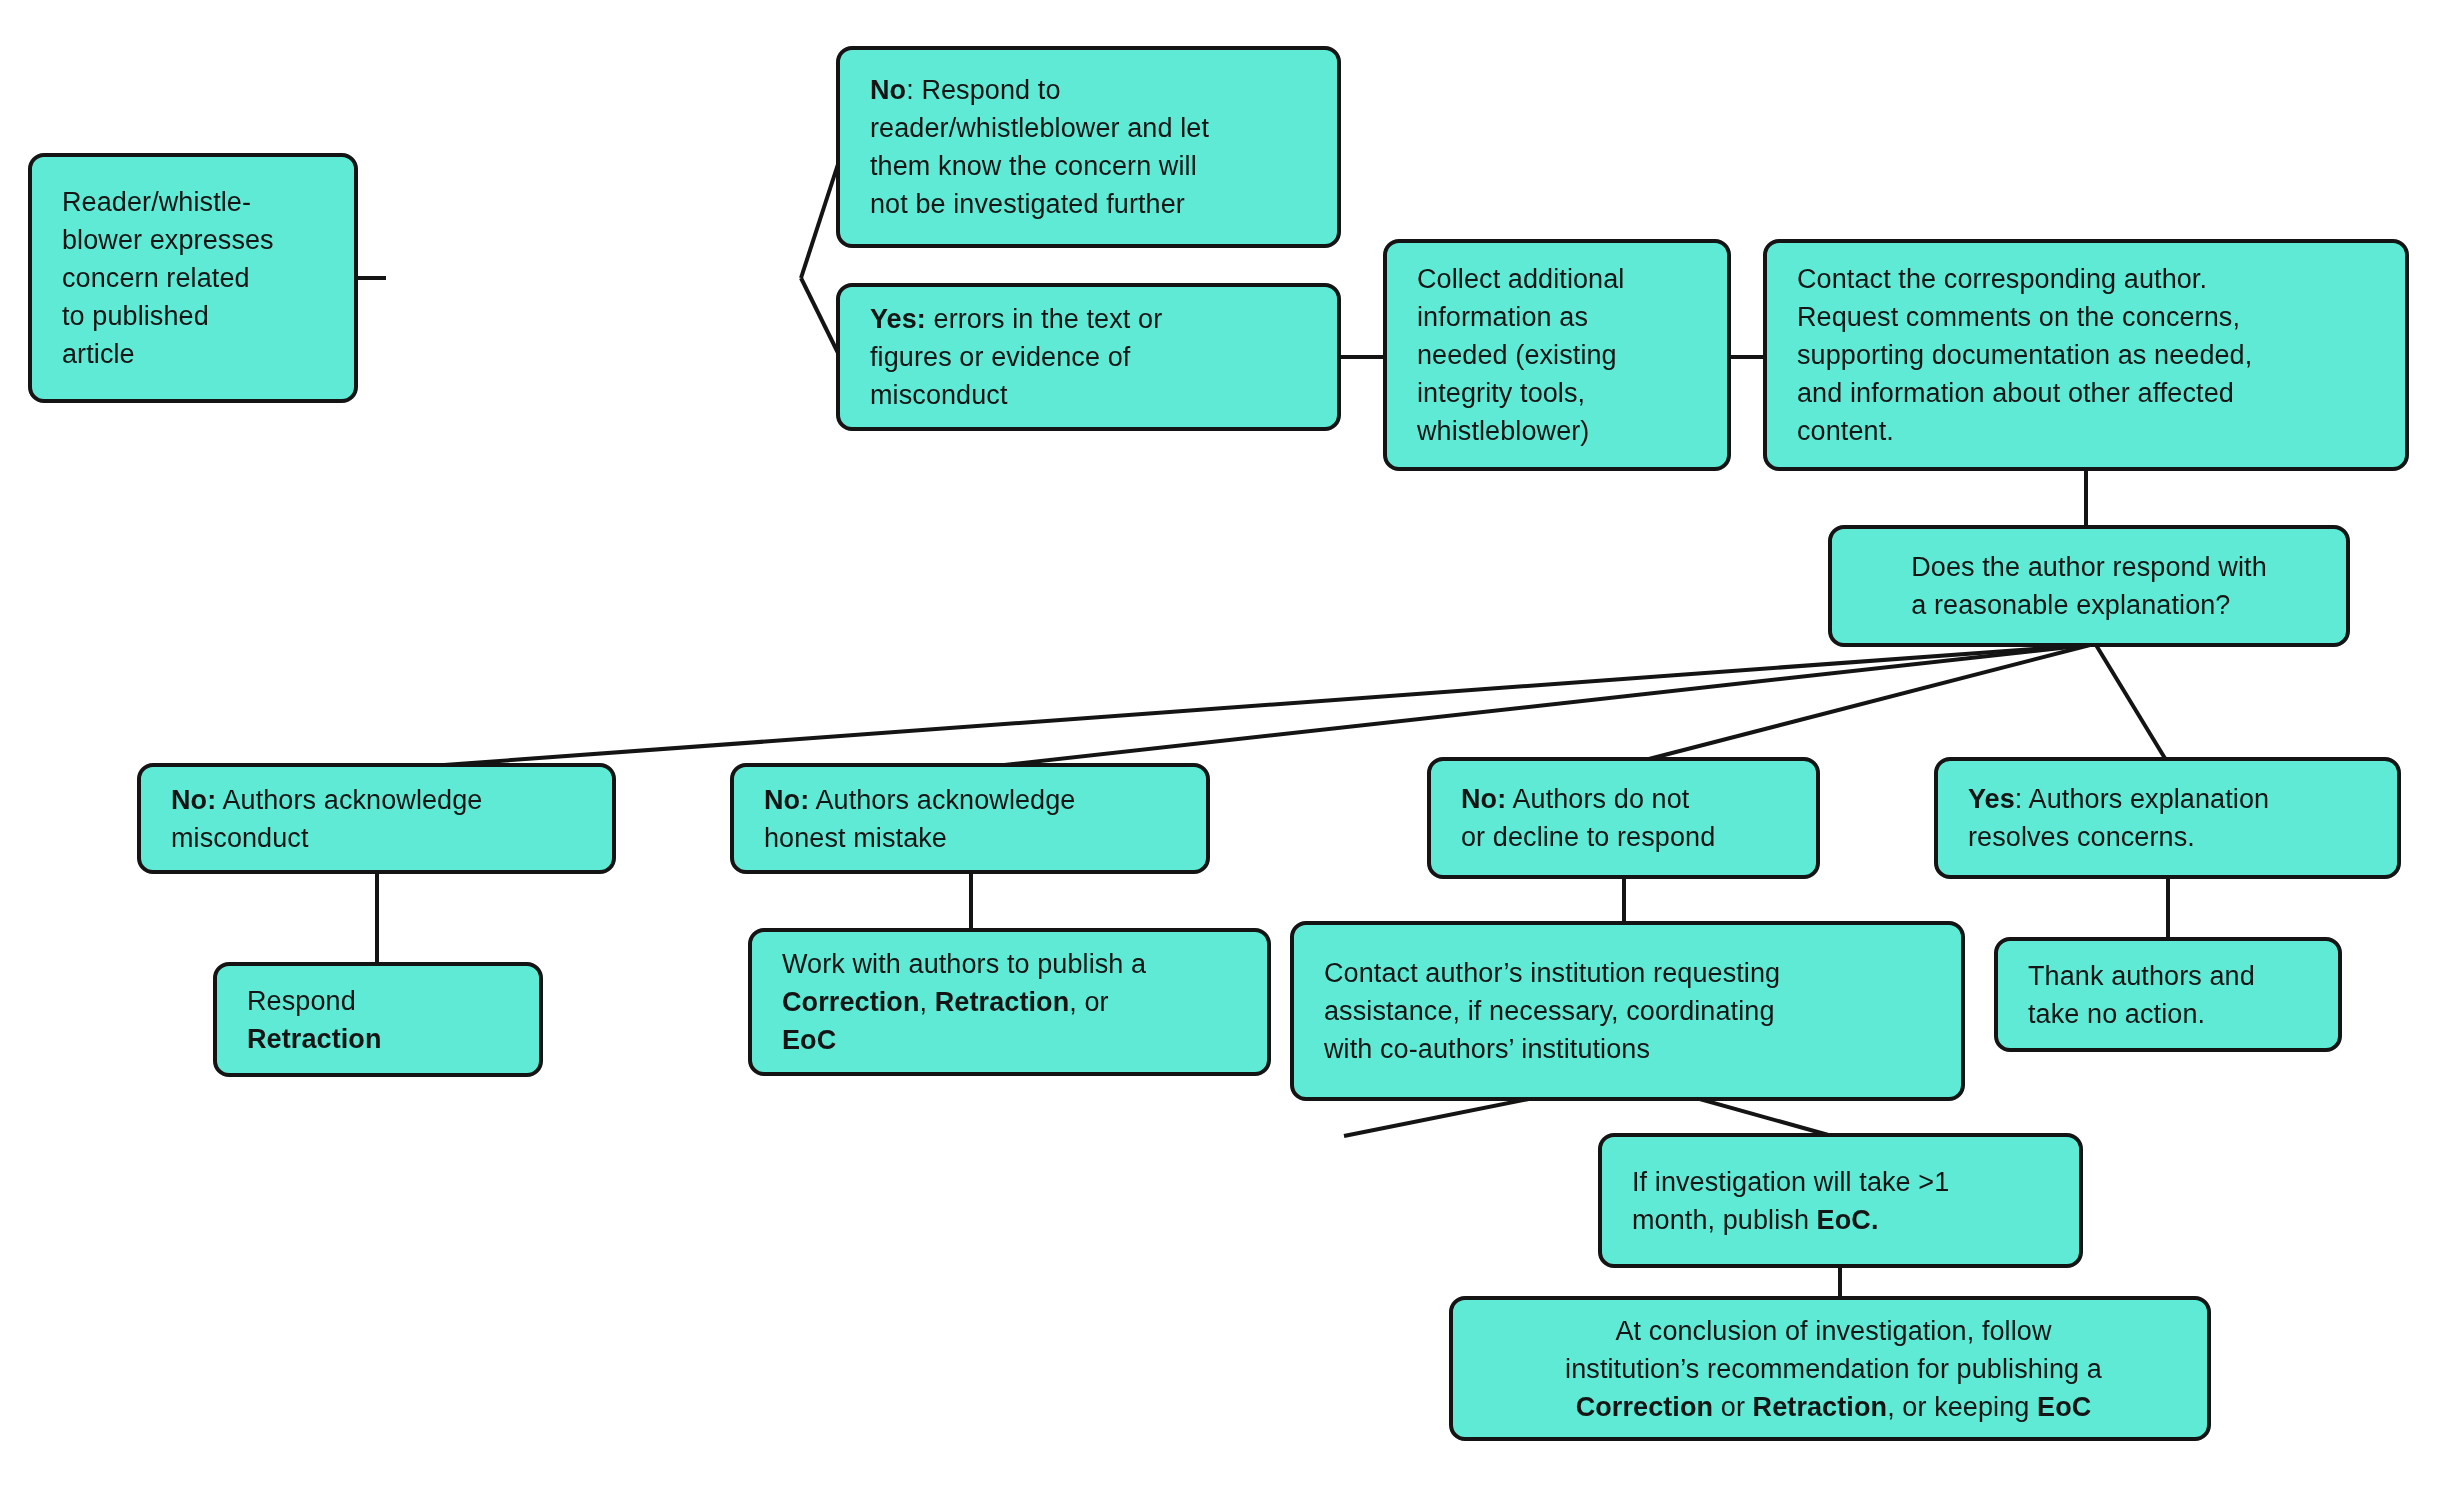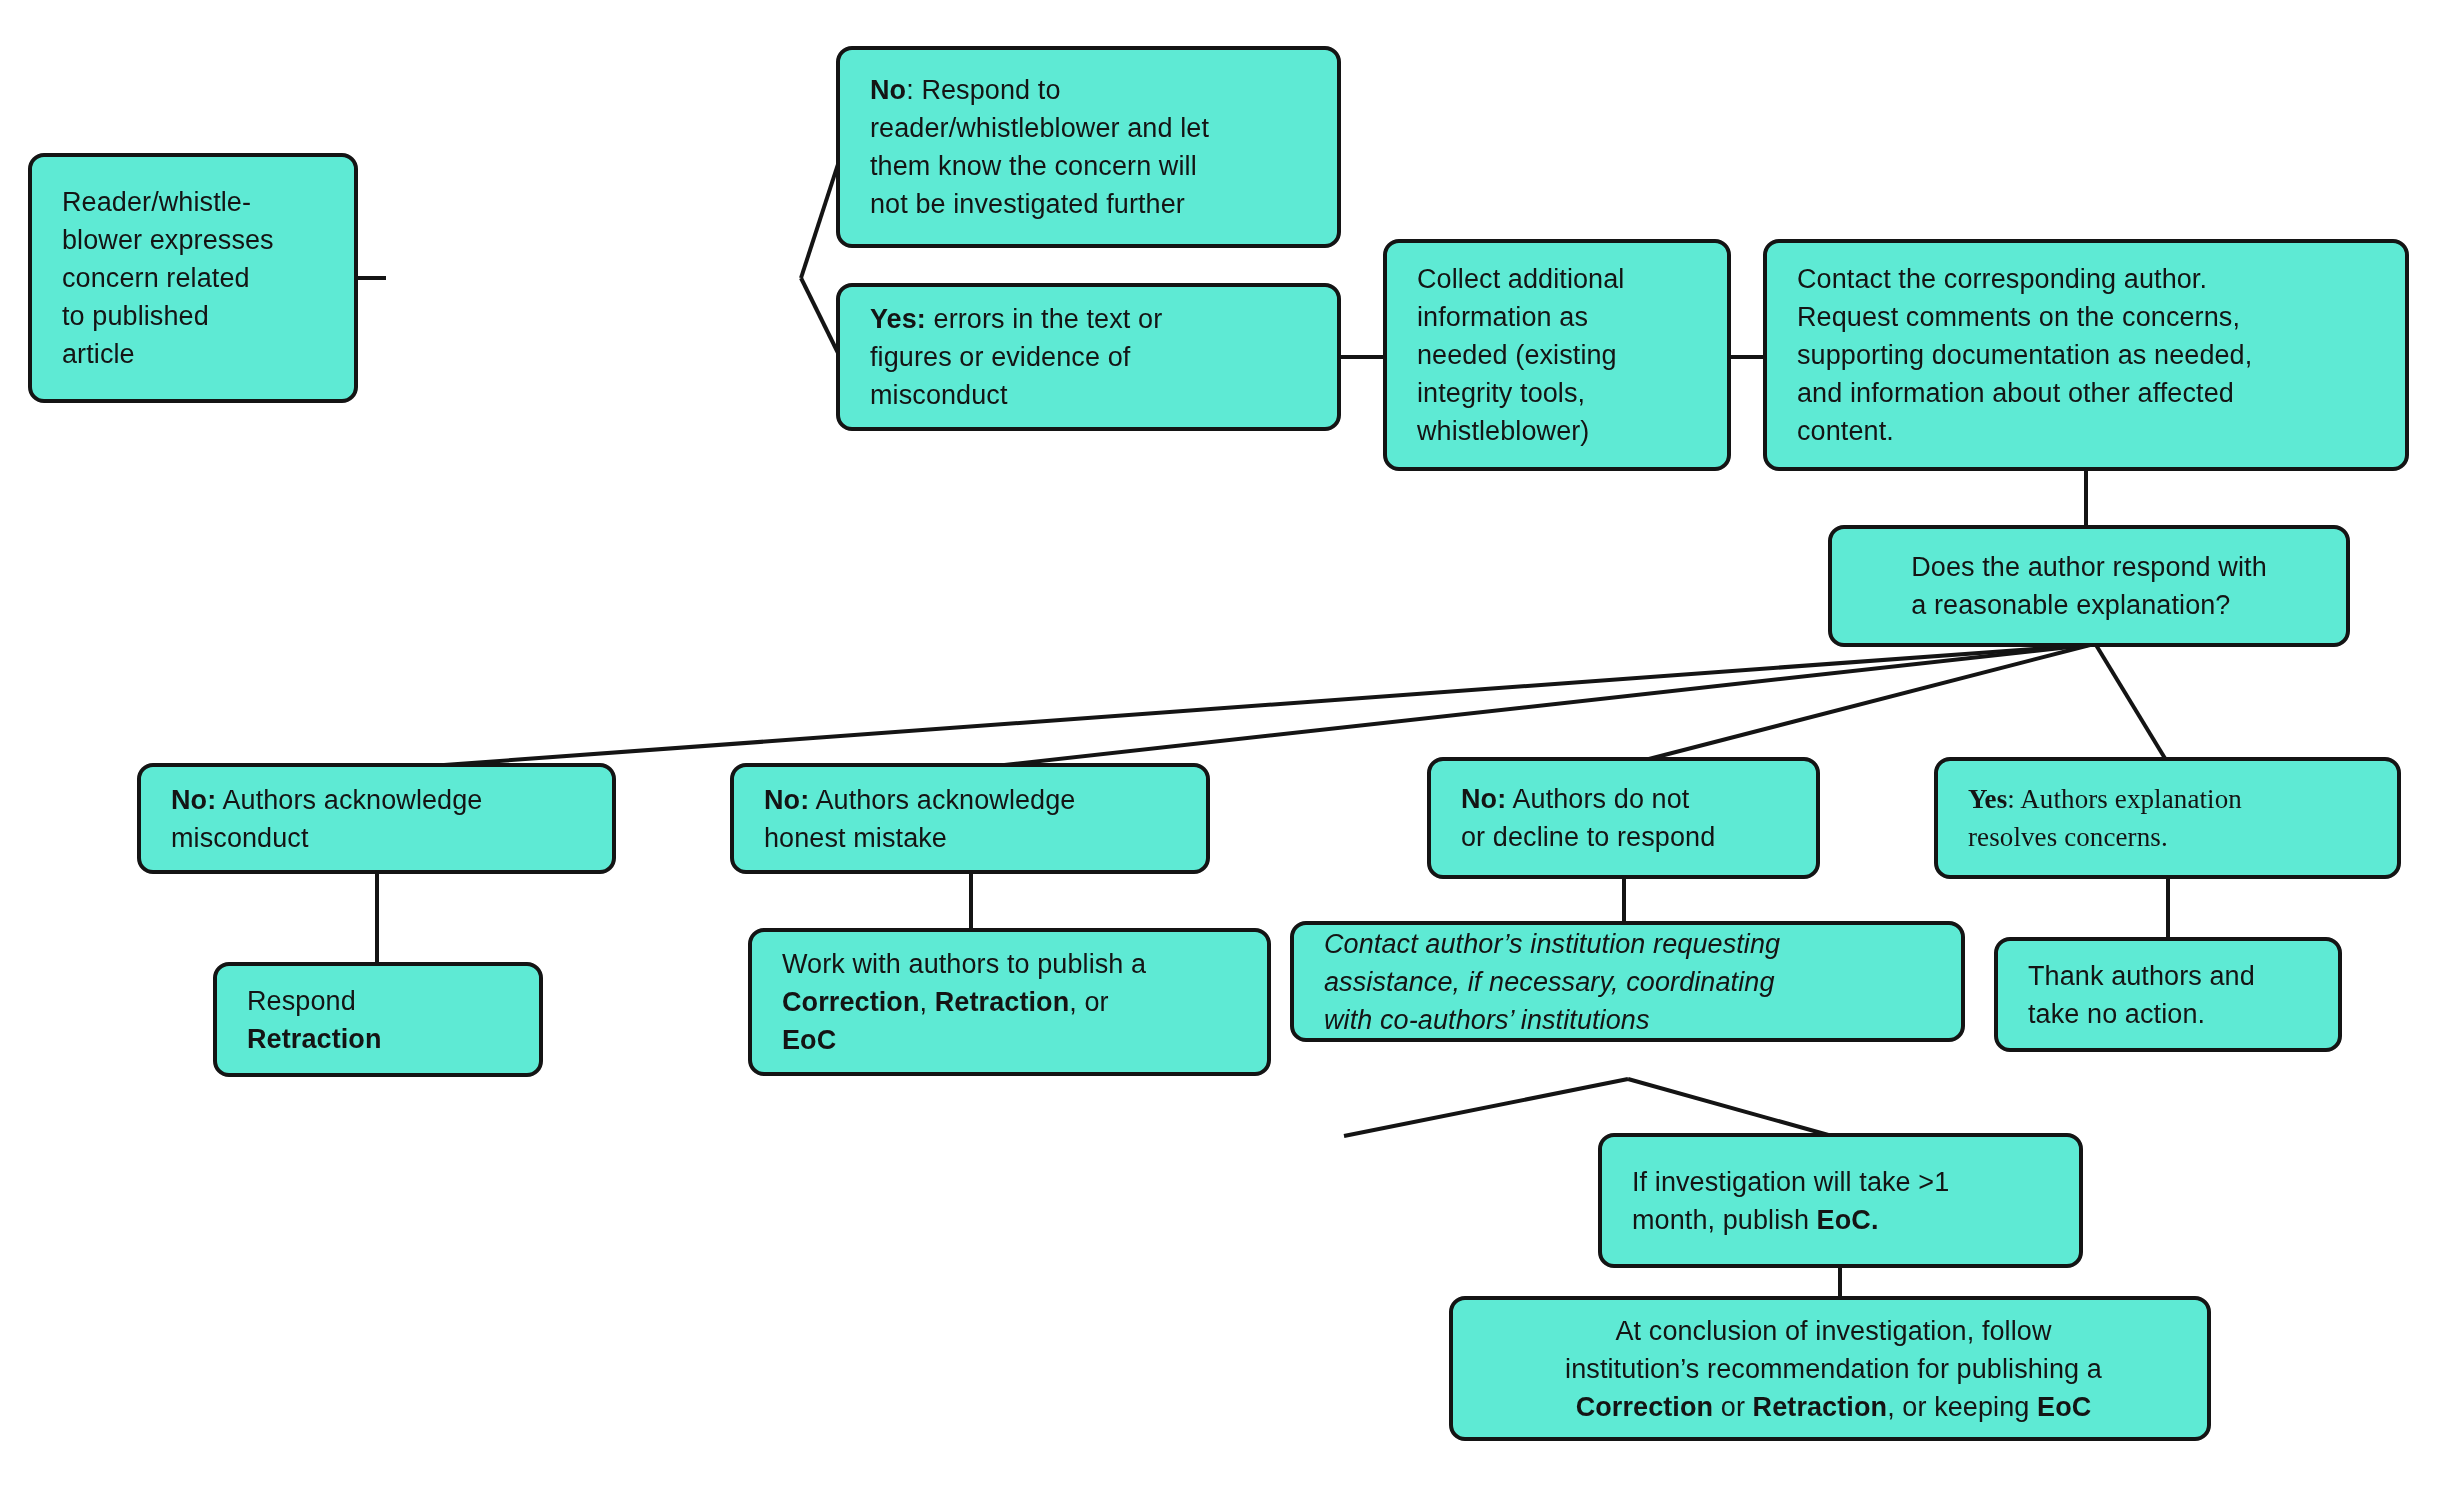--- a/index.html
+++ b/index.html
@@ -124,37 +124,37 @@
   <div class="node" style="left:730px; top:763px; width:480px; height:111px;">
     <div class="txt"><b>No:</b><span> Authors acknowledge
 honest mistake</span></div>
   </div>
 
   <div class="node" style="left:1427px; top:757px; width:393px; height:122px;">
     <div class="txt"><b>No:</b><span> Authors do not
 or decline to respond</span></div>
   </div>
 
-  <div class="node" style="left:1934px; top:757px; width:467px; height:122px;font-family:Liberation Serif, serif;">
+  <div class="node" style="left:1934px; top:757px; width:467px; height:122px;">
     <div class="txt"><b>Yes</b><span>: Authors explanation
 resolves concerns.</span></div>
   </div>
 
   <div class="node" style="left:213px; top:962px; width:330px; height:115px;">
     <div class="txt"><span>Respond
 </span><b>Retraction</b></div>
   </div>
 
   <div class="node" style="left:748px; top:928px; width:523px; height:148px;">
     <div class="txt"><span>Work with authors to publish a
 </span><b>Correction</b><span>, </span><b>Retraction</b><span>, or
 </span><b>EoC</b></div>
   </div>
 
-  <div class="node" style="left:1290px; top:921px; width:675px; height:121px;font-style:italic;">
+  <div class="node" style="left:1290px; top:921px; width:675px; height:180px;">
     <div class="txt"><span>Contact author’s institution requesting
 assistance, if necessary, coordinating
 with co-authors’ institutions</span></div>
   </div>
 
   <div class="node" style="left:1994px; top:937px; width:348px; height:115px;">
     <div class="txt"><span>Thank authors and
 take no action.</span></div>
   </div>
 

